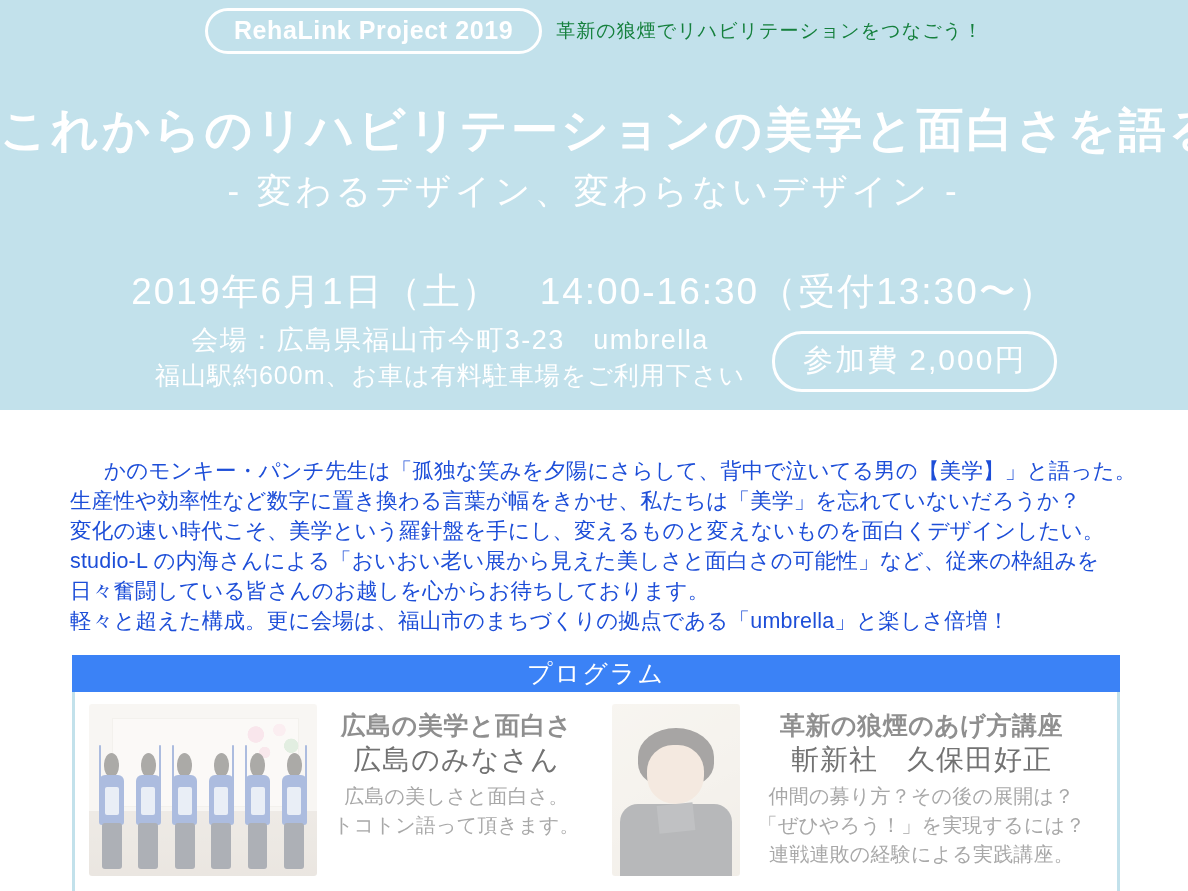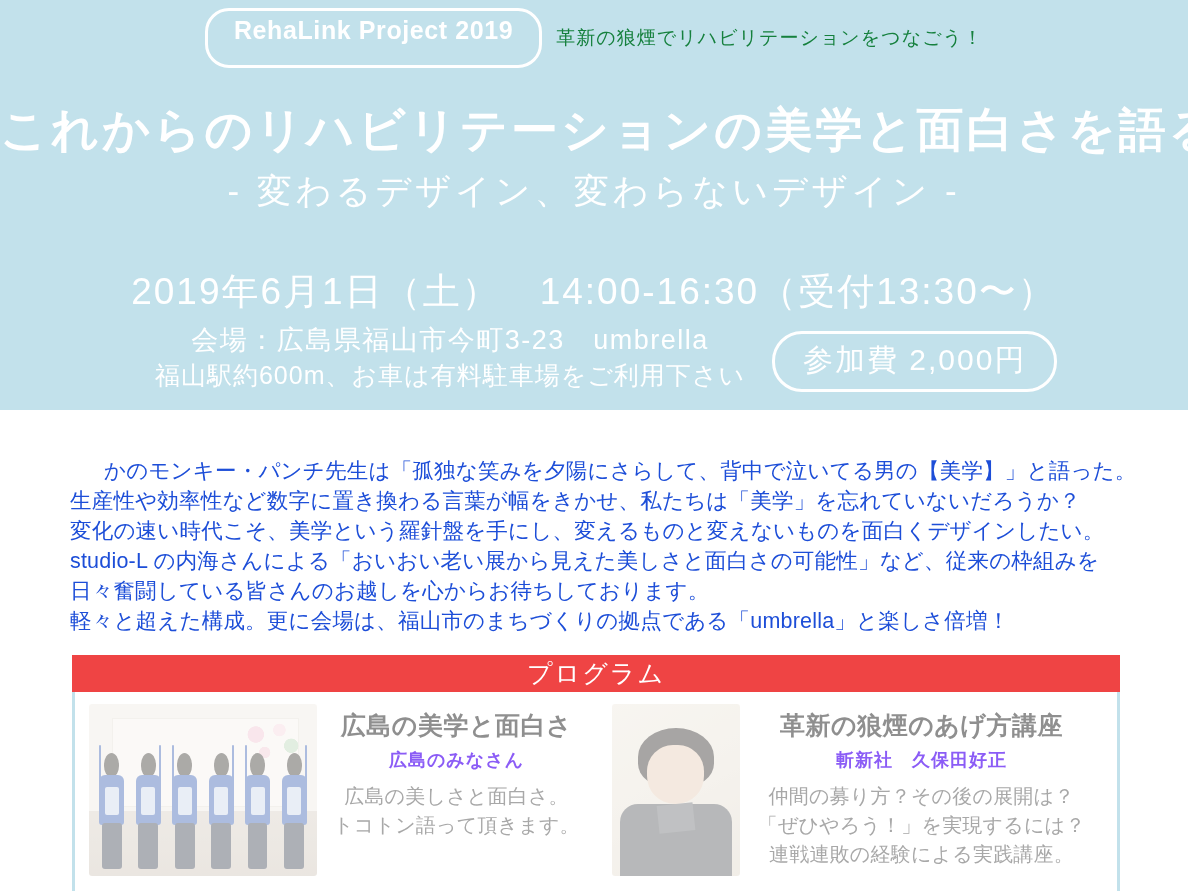--- a/index.html
+++ b/index.html
@@ -36,21 +36,21 @@
     width: 1188px;
     display: flex;
     align-items: center;
     justify-content: center;
     gap: 14px;
   }
 
   .kicker-pill {
     border: 3px solid #ffffff;
     border-radius: 24px;
-    padding: 3px 26px 19px 26px;
+    padding: 3px 26px 5px 26px;
     color: #ffffff;
     font-size: 25px;
     font-weight: bold;
     letter-spacing: 0.6px;
     line-height: 32px;
     white-space: nowrap;
   }
 
   .kicker-text {
     color: #15803d;
@@ -158,21 +158,21 @@
     top: 655px;
     width: 1048px;
     height: 236px;
     border-left: 3px solid #c2e1eb;
     border-right: 3px solid #c2e1eb;
     background: #ffffff;
   }
 
   .program-header {
     height: 37px;
-    background: #ef4444;
+    background: #3b82f6;
     color: #ffffff;
     font-size: 25px;
     letter-spacing: 2px;
     line-height: 37px;
     text-align: center;
     margin-left: -3px;
     margin-right: -3px;
   }
 
   .program-cards {
@@ -217,26 +217,25 @@
   .card-title {
     color: #8f8f8f;
     font-size: 25px;
     font-weight: bold;
     line-height: 34px;
     letter-spacing: 0.5px;
     white-space: nowrap;
   }
 
   .card-speaker {
-    color: #8b5cf6;
-    font-size: 18px;
+    color: #737373;
+    font-size: 28px;
     line-height: 36px;
     letter-spacing: 1px;
     white-space: nowrap;
-    font-weight: bold;
   }
 
   .card-desc {
     color: #a8a8a8;
     font-size: 20px;
     line-height: 29px;
     letter-spacing: 0.2px;
     padding-top: 4px;
   }
 

